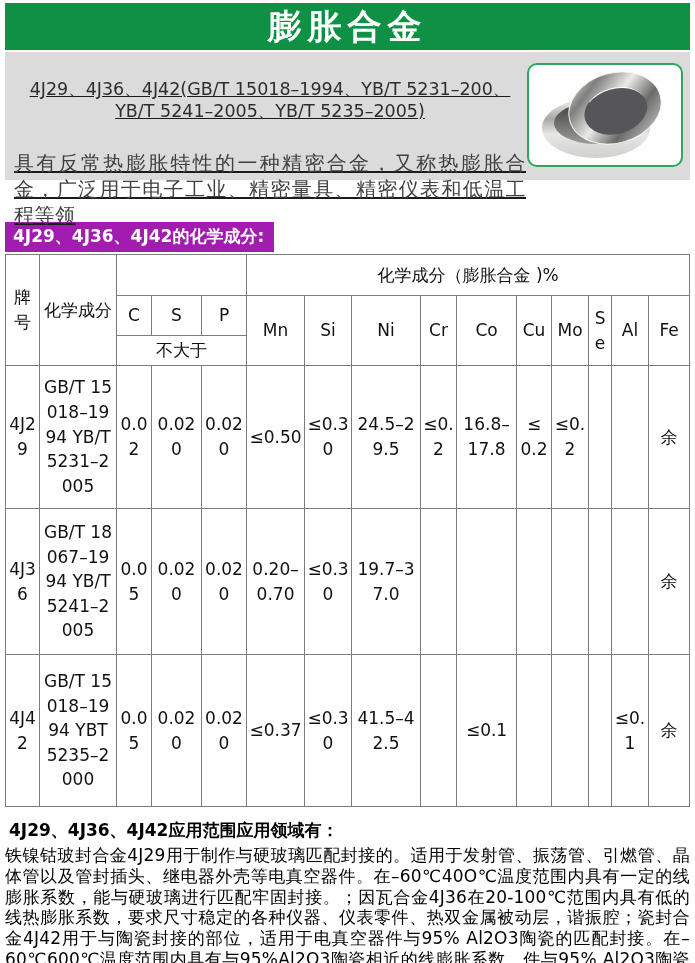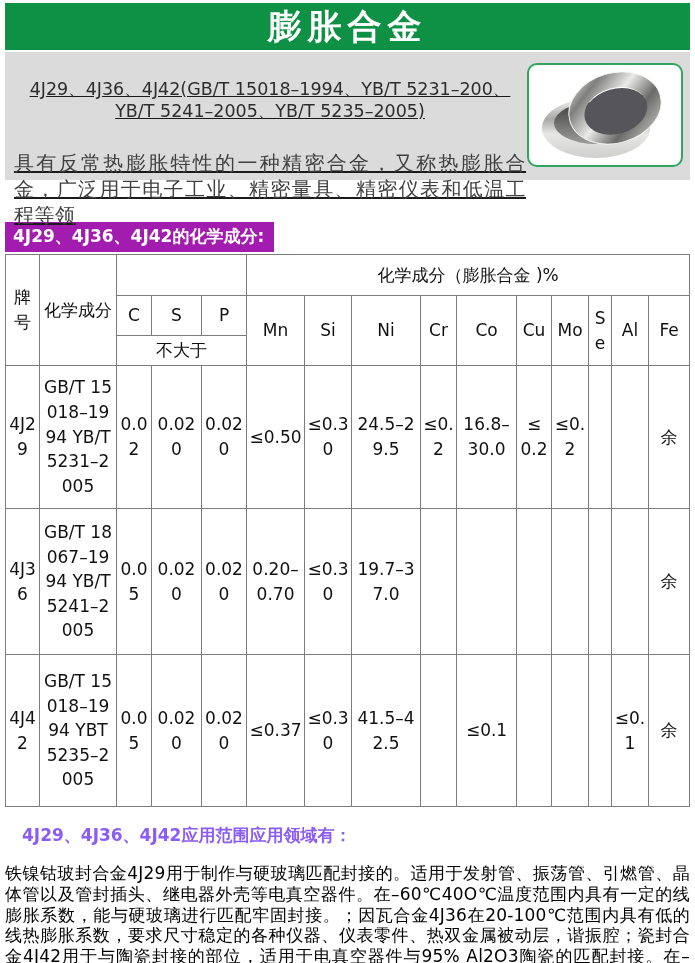--- a/index.html
+++ b/index.html
@@ -98,24 +98,24 @@
   tr.hr1 { height: 41px; }
   tr.hr2 { height: 40px; }
   tr.hr3 { height: 30px; }
   tr.dr1 { height: 143px; }
   tr.dr2 { height: 146px; }
   tr.dr3 { height: 152px; }
 
   
   .apps { margin-top: 12px; }
   .apps-title {
-    margin: 17px;
+    margin: 4px;
     font-size: 17px;
     font-weight: bold;
-    color: #8b5cf6;
+    color: #000000;
     line-height: 1.3;
   }
   .apps-body {
     margin: 1px 0 0 0;
     font-size: 17px;
     line-height: 1.22;
     color: #000000;
     text-align: justify;
     letter-spacing: 0.2px;
   }
@@ -222,21 +222,21 @@
       <tr class="dr1">
         <td>4J29</td>
         <td>GB/T 15018–1994 YB/T 5231–2005</td>
         <td>0.02</td>
         <td>0.020</td>
         <td>0.020</td>
         <td>≤0.50</td>
         <td>≤0.30</td>
         <td>24.5–29.5</td>
         <td>≤0.2</td>
-        <td>16.8–30.0</td>
+        <td>16.8–17.8</td>
         <td>≤0.2</td>
         <td>≤0.2</td>
         <td></td>
         <td></td>
         <td>余</td>
       </tr>
       <tr class="dr2">
         <td>4J36</td>
         <td>GB/T 18067–1994 YB/T 5241–2005</td>
         <td>0.05</td>
@@ -248,21 +248,21 @@
         <td></td>
         <td></td>
         <td></td>
         <td></td>
         <td></td>
         <td></td>
         <td>余</td>
       </tr>
       <tr class="dr3">
         <td>4J42</td>
-        <td>GB/T 15018–1994 YBT 5235–2005</td>
+        <td>GB/T 15018–1994 YBT 5235–2000</td>
         <td>0.05</td>
         <td>0.020</td>
         <td>0.020</td>
         <td>≤0.37</td>
         <td>≤0.30</td>
         <td>41.5–42.5</td>
         <td></td>
         <td>≤0.1</td>
         <td></td>
         <td></td>

